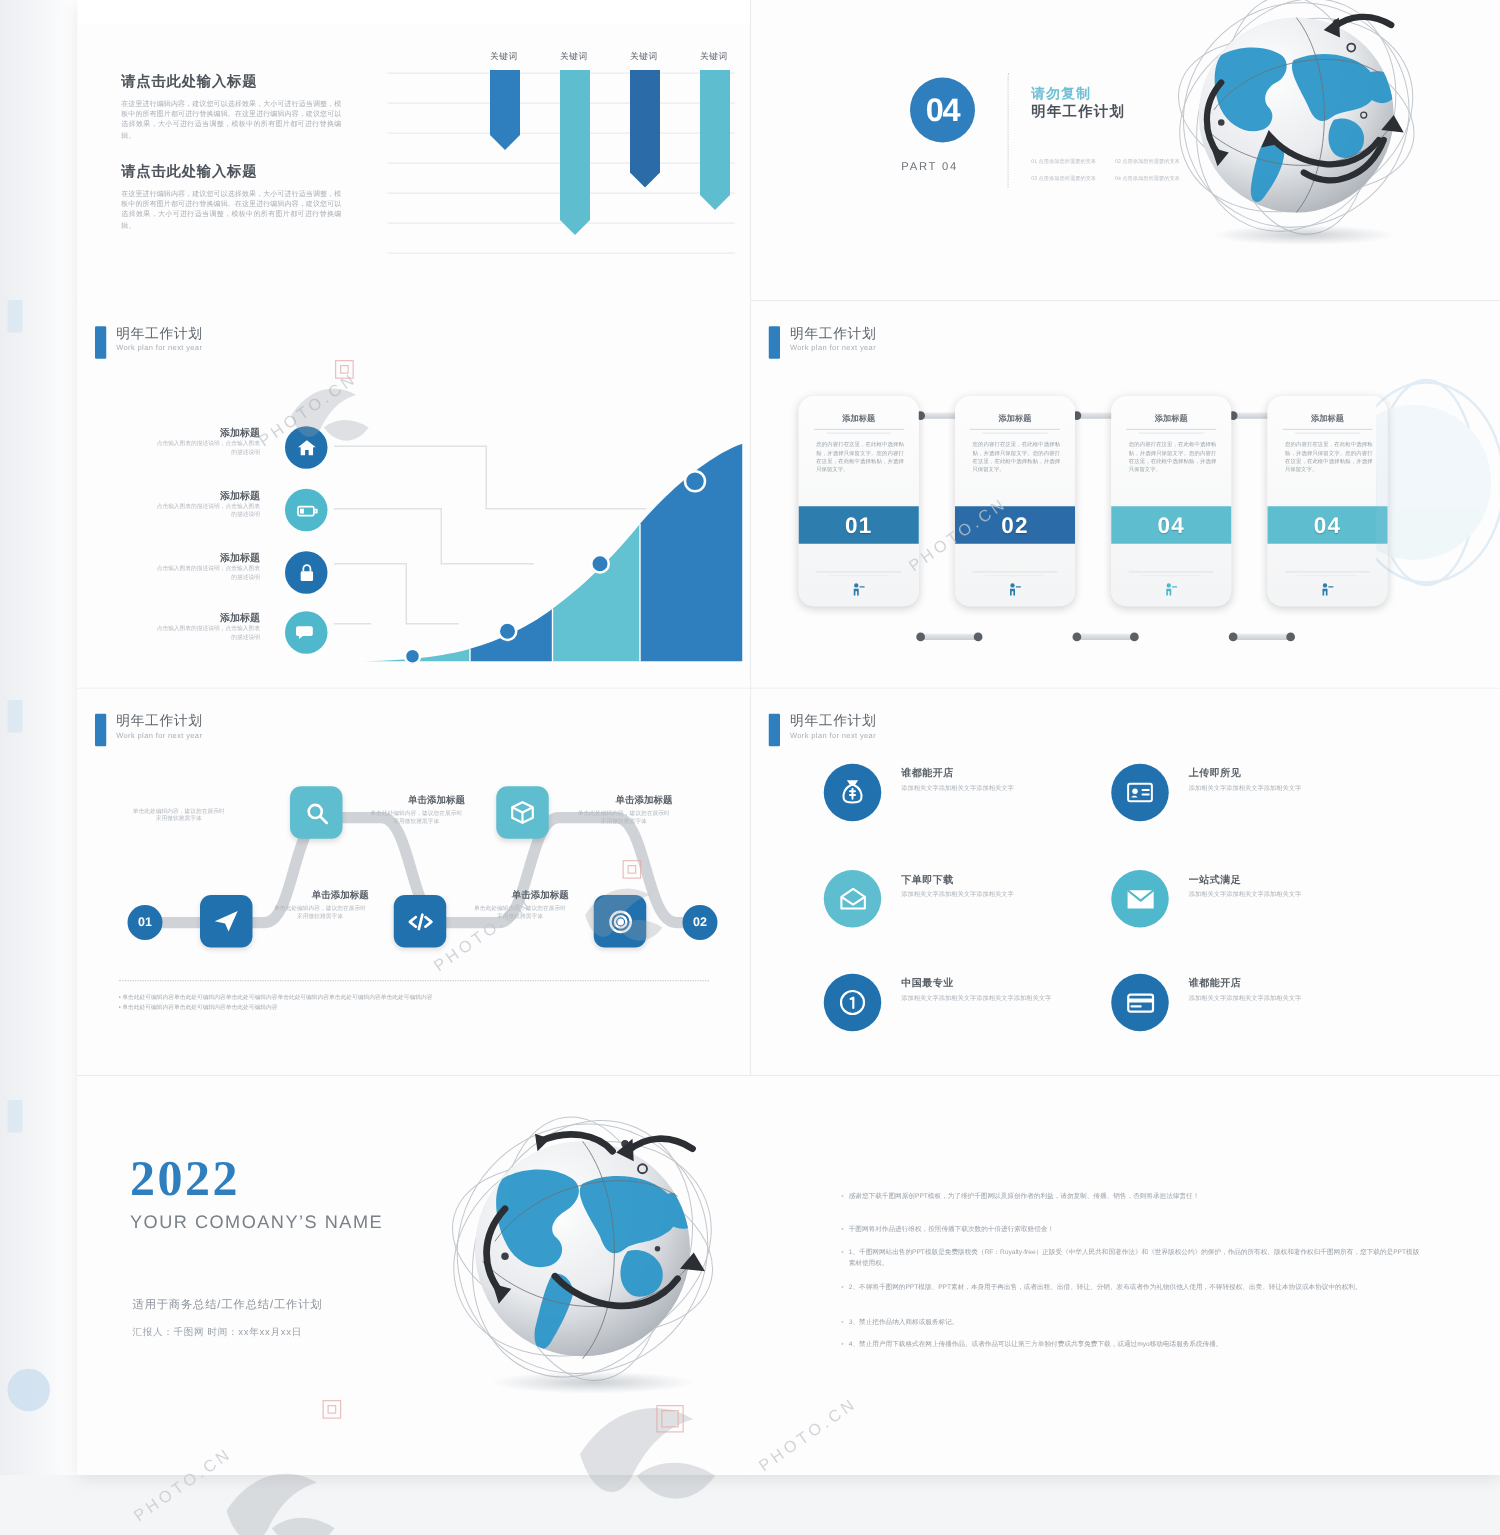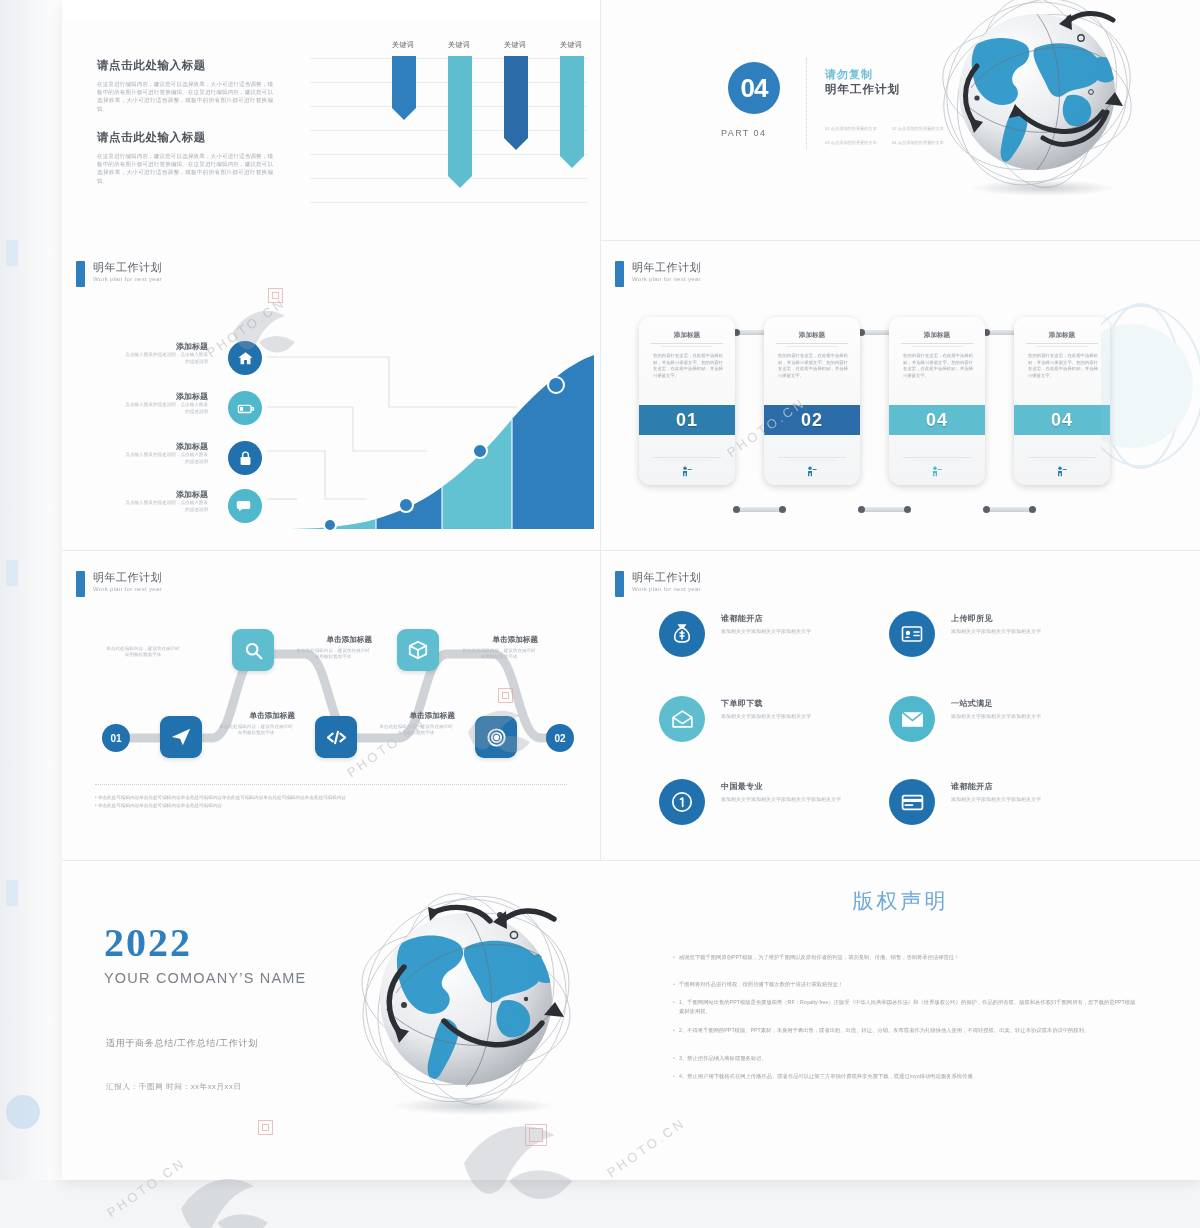--- a/index.html
+++ b/index.html
@@ -559,21 +559,21 @@
       </svg>
     </div>
     <div class="gi-t" style="left:350px;top:230px;">谁都能开店</div>
     <div class="gi-d" style="left:350px;top:245px;">添加相关文字添加相关文字添加相关文字</div>
   </div>
 
   <div class="slide" style="left:0;top:861px;width:538px;height:319px;">
     <div class="yr" style="left:42px;top:58px;">2022</div>
     <div class="cmp" style="left:42px;top:109px;">YOUR COMOANY’S NAME</div>
     <div class="sub1" style="left:44px;top:176px;">适用于商务总结/工作总结/工作计划</div>
-    <div class="sub2" style="left:44px;top:200px;margin-top:21px;">汇报人：千图网    时间：xx年xx月xx日</div>
+    <div class="sub2" style="left:44px;top:200px;">汇报人：千图网    时间：xx年xx月xx日</div>
 
     <div class="globe-wrap" style="left:278px;top:20px;width:252px;height:250px;">
       <svg width="252" height="250" viewBox="0 0 252 250">
         <defs>
           <radialGradient id="g2" cx="36%" cy="30%" r="78%">
             <stop offset="0%" stop-color="#ffffff"></stop>
               <stop offset="55%" stop-color="#e9ebee"></stop>
             <stop offset="100%" stop-color="#a9afb6"></stop>
           </radialGradient>
           <clipPath id="sphereClip2">
@@ -617,21 +617,20 @@
           <path d="M166,30 l-13,11 l14,7 z"></path>
           <path d="M204,134 l11,-13 l9,15 z"></path>
           <path d="M100,30 l-12,-4 l2,14 z"></path>
         </g>
       </svg>
       <div class="globe-shadow" style="left:52px;top:216px;width:164px;height:18px;"></div>
     </div>
   </div>
 
   <div class="slide" style="left:539px;top:861px;width:599px;height:319px;">
-    <div class="cr-title" style="top:26px;">版权声明</div>
 
     <div class="cr-li" style="left:68px;top:92px;width:470px;">
       <span class="cr-bullet">•</span>
       <span>感谢您下载千图网原创PPT模板，为了维护千图网以及原创作者的利益，请勿复制、传播、销售，否则将承担法律责任！</span>
     </div>
     <div class="cr-li" style="left:68px;top:119px;width:470px;">
       <span class="cr-bullet">•</span>
       <span>千图网将对作品进行维权，按照传播下载次数的十倍进行索取赔偿金！</span>
     </div>
     <div class="cr-li" style="left:68px;top:137px;width:470px;">

